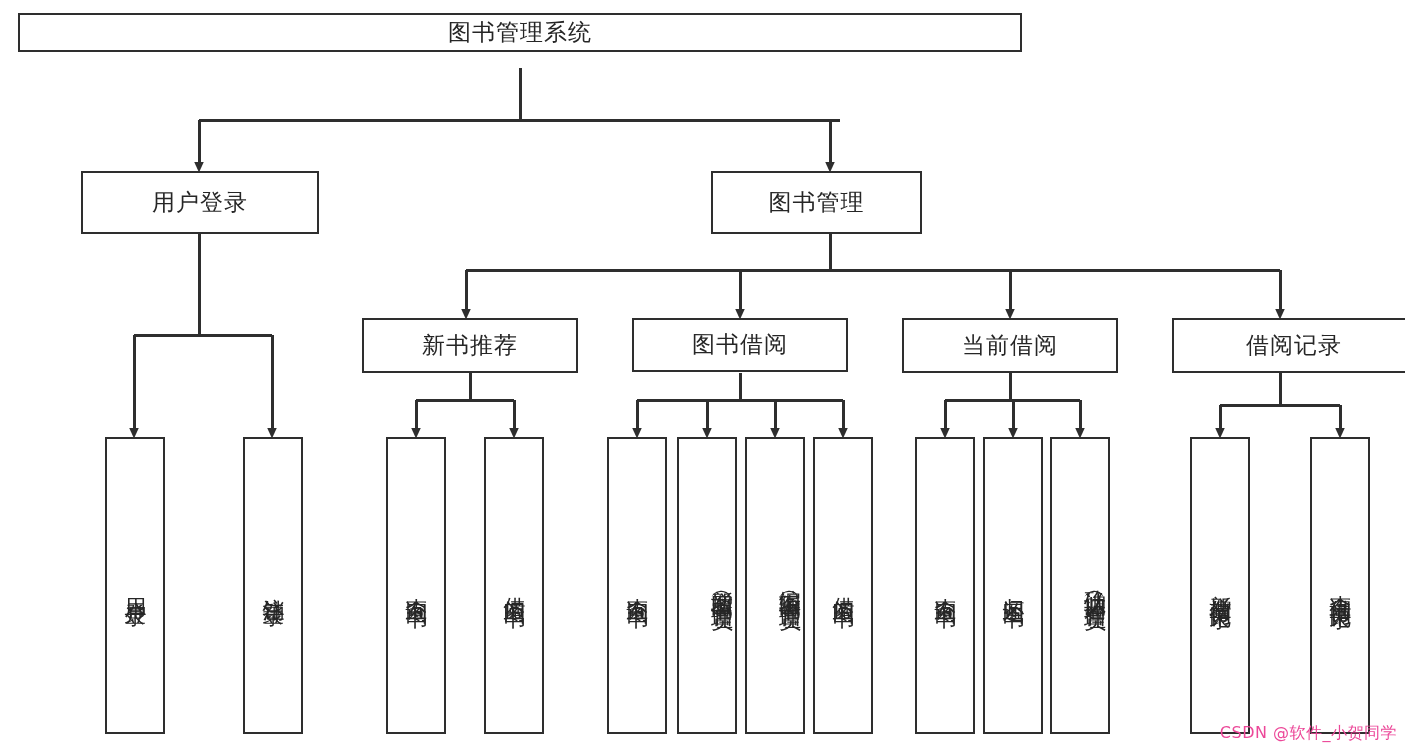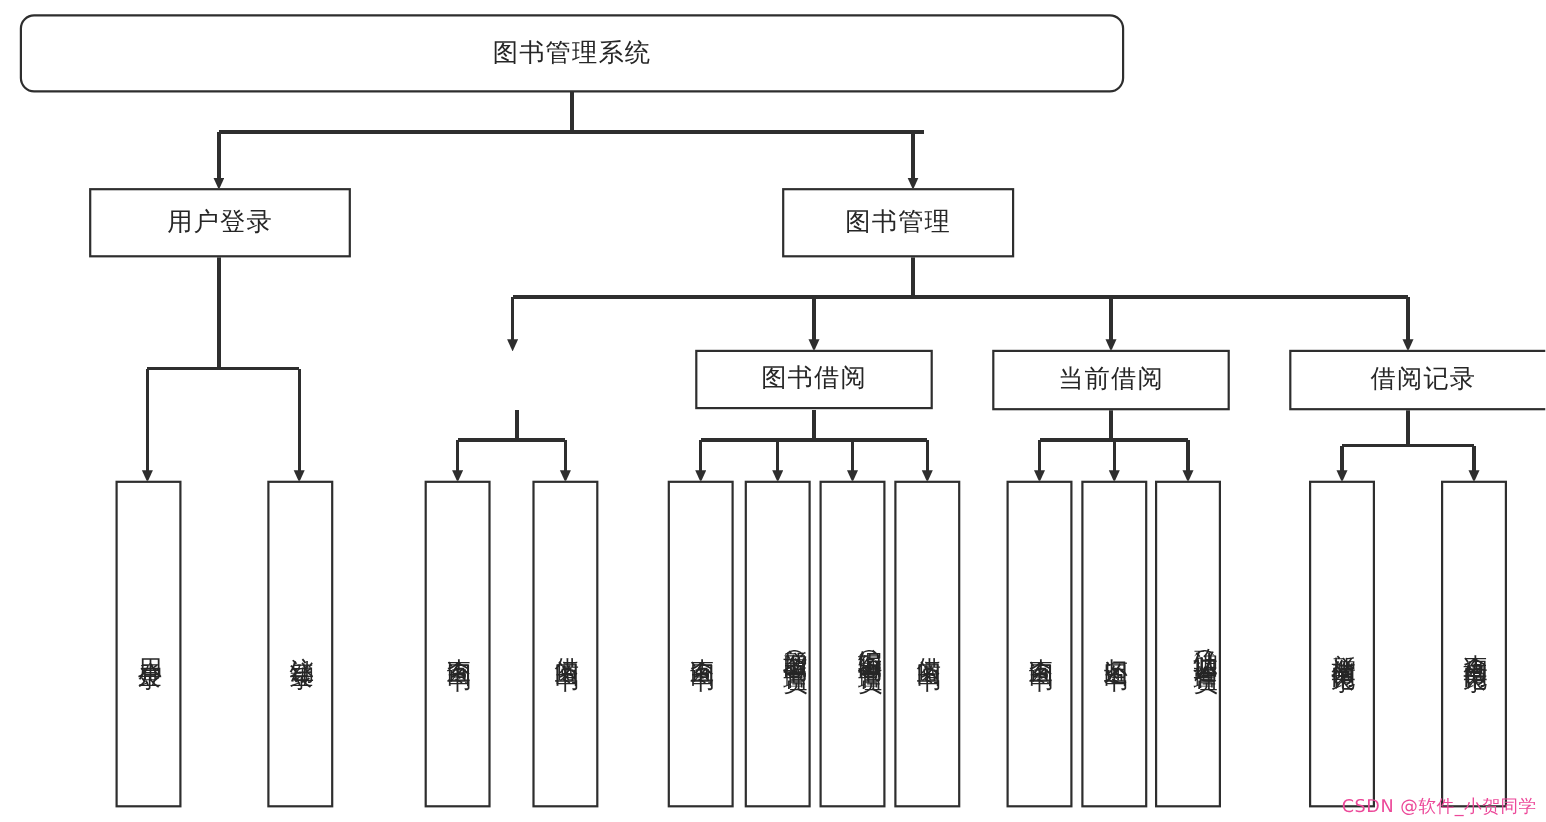--- a/index.html
+++ b/index.html
@@ -121,31 +121,34 @@
       <path d="M1013,400 L1013,429" marker-end="url(#arrow)"></path>
       <path d="M1080,400 L1080,429" marker-end="url(#arrow)"></path>
 
       <path d="M1280,373 L1280,405"></path>
       <path d="M1220,405 L1340,405"></path>
       <path d="M1220,405 L1220,429" marker-end="url(#arrow)"></path>
       <path d="M1340,405 L1340,429" marker-end="url(#arrow)"></path>
     </g>
   </svg>
 
-  <div class="node horiz" style="left:18px; top:13px; width:1004px; height:71px;border-radius:13px;">
+  <div class="node horiz" style="left:18px; top:13px; width:1004px; height:39px;">
     <span class="label">图书管理系统</span>
   </div>
 
   <div class="node horiz" style="left:81px; top:171px; width:238px; height:63px;">
     <span class="label">用户登录</span>
   </div>
   <div class="node horiz" style="left:711px; top:171px; width:211px; height:63px;">
     <span class="label">图书管理</span>
   </div>
 
+  <div class="node horiz" style="left:362px; top:318px; width:216px; height:55px;">
+    <span class="label">新书推荐</span>
+  </div>
   <div class="node horiz" style="left:632px; top:318px; width:216px; height:54px;">
     <span class="label">图书借阅</span>
   </div>
   <div class="node horiz" style="left:902px; top:318px; width:216px; height:55px;">
     <span class="label">当前借阅</span>
   </div>
   <div class="node horiz" style="left:1172px; top:318px; width:244px; height:55px;">
     <span class="label">借阅记录</span>
   </div>
 

